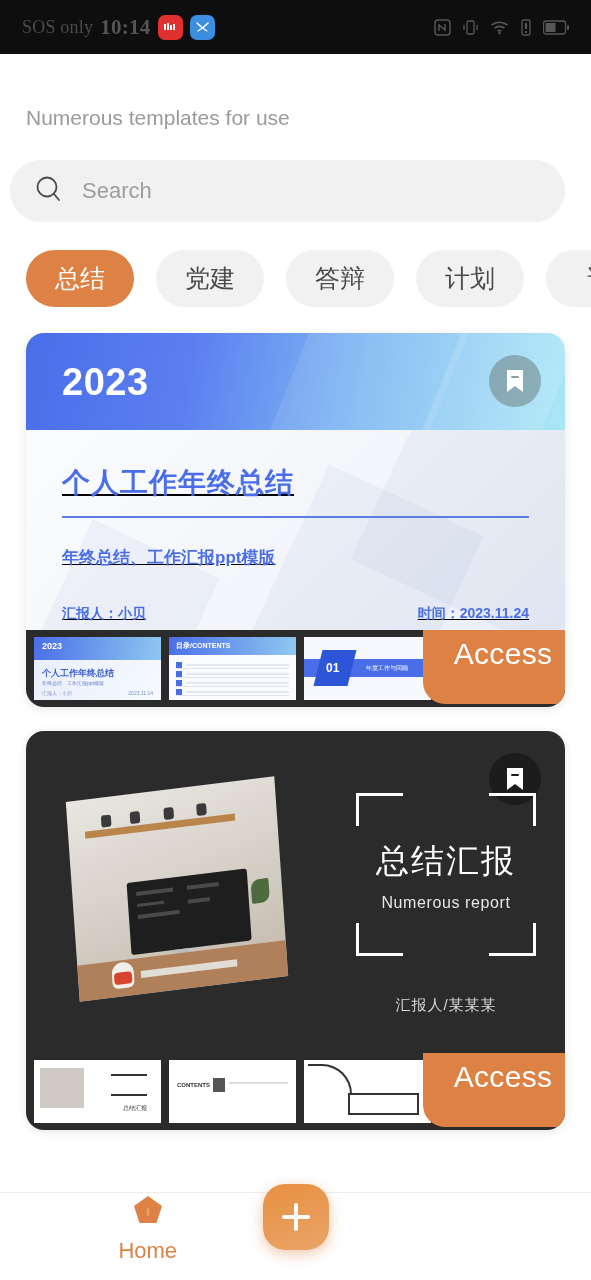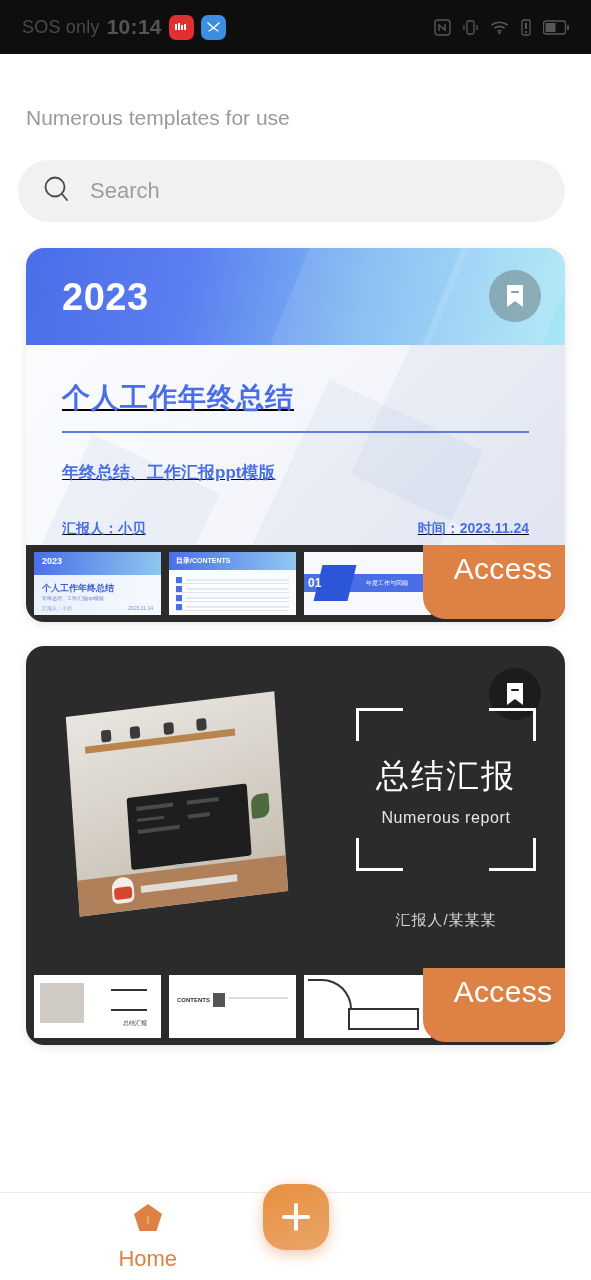--- a/index.html
+++ b/index.html
@@ -9,37 +9,37 @@
     font-family: "Liberation Sans", sans-serif;
     overflow: hidden;
   }
   .phone { position: relative; width: 591px; height: 1280px; background: #fff; overflow: hidden; }
 
   
   .statusbar {
     position: relative; height: 54px; background: #0e0e0e;
     display: flex; align-items: center; padding: 0 22px;
   }
-  .sb-left { display: flex; align-items: center; gap: 7px; }
+  .sb-left { display: flex; align-items: center; gap: 7px; font-family: Liberation Serif, serif; }
   .sb-carrier { color: #4a4a4a; font-size: 18px; letter-spacing: .2px; }
   .sb-clock { color: #555; font-size: 21px; font-weight: 600; letter-spacing: .3px; }
   .sb-appicon { width: 25px; height: 25px; border-radius: 7px; display:flex; align-items:center; justify-content:center; }
   .sb-appicon.red { background: #e03030; }
   .sb-appicon.blue { background: #3b8ee0; }
   .sb-appicon svg { display:block; }
   .sb-right { margin-left: auto; display: flex; align-items: center; gap: 11px; }
   .sb-right svg { display: block; opacity: .30; }
 
   
   .header { padding: 26px 26px 0 26px; }
   .title { font-size: 44px; font-weight: 700; color: #000; letter-spacing: -0.5px; line-height: 1.05; }
   .subtitle { margin-top: 26px; font-size: 21px; color: #9a9a9a; font-weight: 400; }
 
   
-  .searchwrap { padding: 30px 26px 0 18px; }
+  .searchwrap { padding: 30px 26px 0 10px; }
   .searchbar {
     height: 62px; background: #f1f1f1; border-radius: 31px;
     display: flex; align-items: center; padding: 0 24px; gap: 18px;
   }
   .search-ph { font-size: 22px; color: #9d9d9d; }
 
   
   .chips {
     margin-top: 28px; padding-left: 26px;
     display: flex; gap: 22px; align-items: center;
@@ -132,21 +132,21 @@
   .tb2 { position:absolute; inset:0; background:#fbfcff; }
   .tb2 .hd { position:absolute; left:0; right:0; top:0; height:18px; background: linear-gradient(100deg,#4a6ee8,#90c9f0); }
   .tb2 .hdt { position:absolute; left:7px; top:4px; font-size:7px; color:#fff; font-weight:700; }
   .tb2 .row { position:absolute; left:7px; right:7px; height:7px; border-bottom:1px solid #dde3f2; display:flex; align-items:center; gap:4px; }
   .tb2 .sq { width:6px; height:6px; background:#4a6ee8; }
   .tb2 .ln { flex:1; height:2px; background:#e3e8f5; }
 
   .tb3 { position:absolute; inset:0; background:#f7f9ff; }
   .tb3 .band { position:absolute; left:0; right:0; top:22px; height:18px; background:#4a6ee8; }
   .tb3 .par { position:absolute; left:14px; top:13px; width:34px; height:36px; background:#2d55d8; transform: skewX(-14deg); }
-  .tb3 .n { position:absolute; left:4px; top:24px; font-size:12px; color:#fff; font-weight:700; }
+  .tb3 .n { position:absolute; left:22px; top:24px; font-size:12px; color:#fff; font-weight:700; }
   .tb3 .tt { position:absolute; left:62px; top:27px; font-size:6px; color:#fff; }
 
   .tb4 { position:absolute; inset:0; background:#fff; }
   .tb4 .l { position:absolute; left:5px; right:5px; height:2px; background:#d8dcea; }
 
   
   .c2 { background: #2b2b2b; position: relative; height: 322px; overflow: hidden; }
   .c2-photo {
     position: absolute; left: 46px; top: 58px; width: 210px; height: 200px;
     background: linear-gradient(165deg,#e9e6e1 0%,#d9d4cc 40%,#c2b8aa 100%);
@@ -183,21 +183,21 @@
   .tb6 .bx { position:absolute; left:44px; top:18px; width:12px; height:14px; background:#555; }
   .tb6 .ln { position:absolute; left:60px; top:22px; right:8px; height:2px; background:#ddd; }
   .tb7 { position:absolute; inset:0; background:#fff; }
   .tb7 .arc { position:absolute; left:4px; top:4px; width:44px; height:30px; border-top:2px solid #333; border-right:2px solid #333; border-radius:0 40px 0 0; }
   .tb7 .bx { position:absolute; left:44px; bottom:8px; right:12px; height:22px; border:2px solid #333; }
 
   
   .bottomnav {
     position: absolute; left: 0; bottom: 0; width: 591px; height: 88px;
     background: #fff; border-top: 1px solid #ececec;
-    display: flex; align-items: center;
+    display: flex; align-items: flex-start;
   }
   .navitem { flex: 1; display: flex; flex-direction: column; align-items: center; gap: 7px; }
   .navitem .lbl { font-size: 22px; }
   .navitem.active .lbl { color: #dd8244; }
   .navitem.inactive .lbl { color: #555; }
   .navspacer { flex: 1; }
   .fab {
     position: absolute; left: 50%; bottom: 30px; transform: translateX(-50%);
     width: 66px; height: 66px; border-radius: 22px;
     background: linear-gradient(160deg,#e8903f,#e9a469);
@@ -280,20 +280,27 @@
       <span>
         <svg width="30" height="30" viewBox="0 0 30 30">
             <circle cx="13" cy="13" r="9.5" stroke="#4a4a4a" stroke-width="1.8" fill="none"></circle>
             <path d="M20 20 L25 26" stroke="#4a4a4a" stroke-width="1.8" stroke-linecap="round"></path>
           </svg>
       </span>
       <span class="search-ph">Search</span>
     </div>
   </div>
 
+  <div class="chips">
+    <div class="chip active">总结</div>
+    <div class="chip">党建</div>
+    <div class="chip">答辩</div>
+    <div class="chip">计划</div>
+    <div class="chip">论</div>
+  </div>
 
   <div class="cards">
 
     <div class="card">
       <div class="c1-top">
         <div class="shard"></div>
         <div class="shard2"></div>
         <div class="c1-year">2023</div>
         <div class="bookmark-btn light">
           <svg width="22" height="26" viewBox="0 0 22 26">

